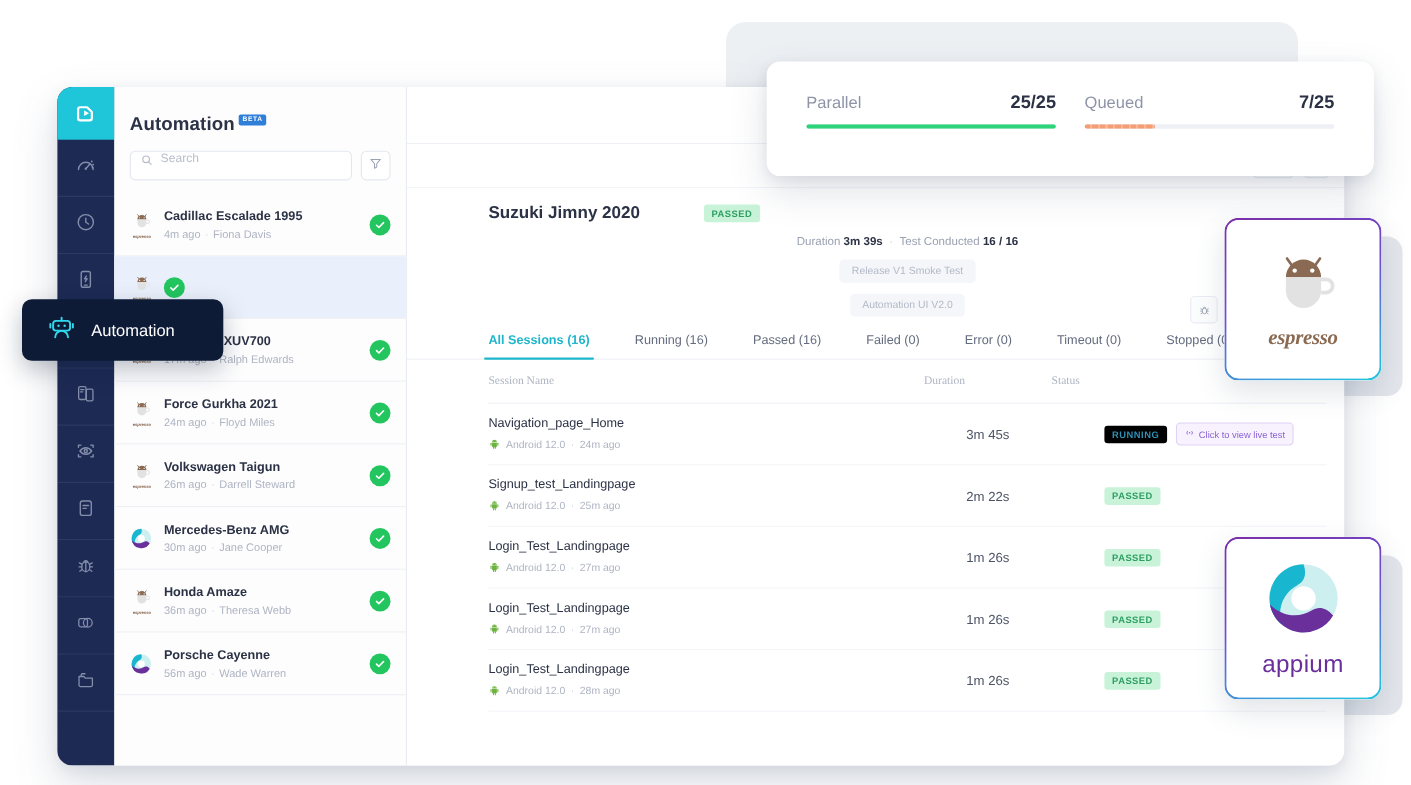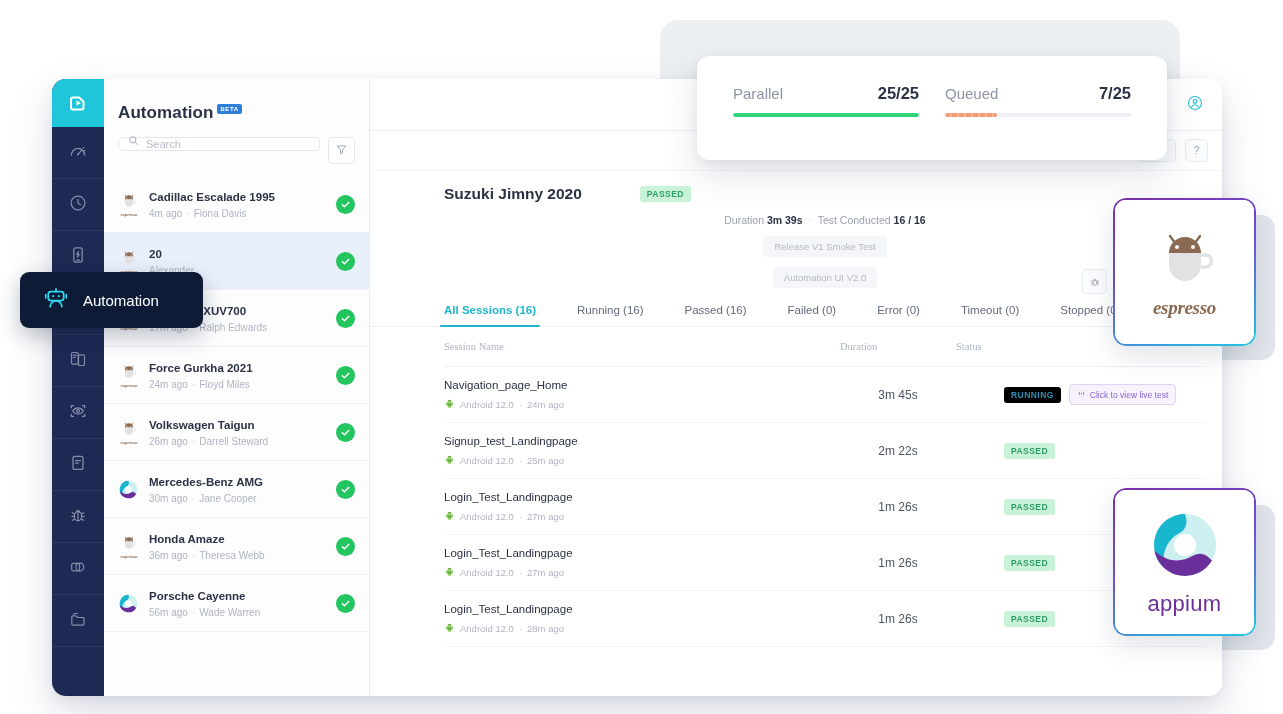--- a/index.html
+++ b/index.html
@@ -47,22 +47,22 @@
     padding: 24px 0 0 14px;
   }
   .side-title { font-size: 17px; font-weight: 700; color: #2b3245; letter-spacing: .1px; }
   .beta-badge {
     background:#2f7ed8; color:#fff; font-size:6px; font-weight:700;
     letter-spacing:.6px; padding:2px 3px; border-radius:2px;
     margin-top:1px;
   }
   .search-row { display:flex; gap:8px; padding: 14px 14px 0 14px; }
   .search-box {
-    flex:1; height: 14px; border:1px solid #e4e7ef; border-radius:5px;
-    background:#fff; display:flex; align-items:flex-end; gap:7px; padding:0 9px;
+    flex:1; height: 27px; border:1px solid #e4e7ef; border-radius:5px;
+    background:#fff; display:flex; align-items:flex-start; gap:7px; padding:0 9px;
   }
   .search-box input {
     border:0; outline:0; font-size:11px; color:#6c7488;
     font-family:"Liberation Sans", sans-serif; width:100%; background:transparent;
   }
   .search-box input::placeholder { color:#b8bdca; }
   .filter-btn {
     width:27px; height:27px; border:1px solid #e4e7ef; border-radius:5px;
     background:#fff; display:flex; align-items:center; justify-content:center;
   }
@@ -173,21 +173,21 @@
   .stat-wrap { display:flex; align-items:center; gap:8px; }
   .pill.running { background:#000000; color:#2f8fb5; }
   .live-chip {
     border:1px solid #dfd2f5; background:#f7f2fd; color:#8b63d4;
     font-size:8.5px; padding:4px 7px; border-radius:4px;
     display:flex; align-items:center; gap:4px; white-space:nowrap;
   }
 
   
   .float-card {
-    position:absolute; left:697px; top:56px; width:470px; height:104px;
+    position:absolute; left:697px; top:56px; width:552px; height:104px;
     background:#fff; border-radius:12px;
     box-shadow: 0 14px 34px rgba(70,85,115,0.17), 0 3px 10px rgba(70,85,115,0.09);
     display:flex; align-items:flex-start; padding: 28px 36px 0 36px; gap:26px;
   }
   .metric { flex:1; }
   .metric-row { display:flex; align-items:baseline; justify-content:space-between; }
   .metric-label { font-size:15px; color:#8d94a6; }
   .metric-value { font-size:16.5px; font-weight:700; color:#2b3245; }
   .bar { height:4px; border-radius:3px; margin-top:10px; background:#eef0f5; position:relative; overflow:hidden; }
   .bar-fill { height:4px; border-radius:3px; }
@@ -415,24 +415,20 @@
               <span class="esp-cup"><svg width="18" height="17" viewBox="0 0 70 62">
                   <path d="M20 10 L25 17 M50 10 L45 17" stroke="#8a6a52" stroke-width="3" stroke-linecap="round" fill="none"></path>
                   <path d="M19 27a16 16 0 0 1 32 0z" fill="#8a6a52"></path>
                   <circle cx="27" cy="21" r="2.1" fill="#fff"></circle>
                   <circle cx="43" cy="21" r="2.1" fill="#fff"></circle>
                   <path d="M19 27h32v12a16 16 0 0 1-32 0z" fill="#e2e2e2"></path>
                   <path d="M51 29h4.5a6 6 0 0 1 0 12H51" fill="none" stroke="#e2e2e2" stroke-width="3.6"></path>
                 </svg></span>
               <span class="esp-word">espresso</span>
             </span>
-            <div class="li-text">
-              <div class="li-name">20</div>
-              <div class="li-meta"><span>Alexander</span></div>
-            </div>
             <div class="li-status">
               <svg width="11" height="11" viewBox="0 0 24 24" fill="none" stroke="#fff" stroke-width="3.2" stroke-linecap="round" stroke-linejoin="round">
                 <path d="M5 12.6l4.6 4.4L19 7.4"></path>
               </svg>
             </div>
           </div>
           <div class="list-item">
             <span class="esp-mini">
               <span class="esp-cup"><svg width="18" height="17" viewBox="0 0 70 62">
                   <path d="M20 10 L25 17 M50 10 L45 17" stroke="#8a6a52" stroke-width="3" stroke-linecap="round" fill="none"></path>

